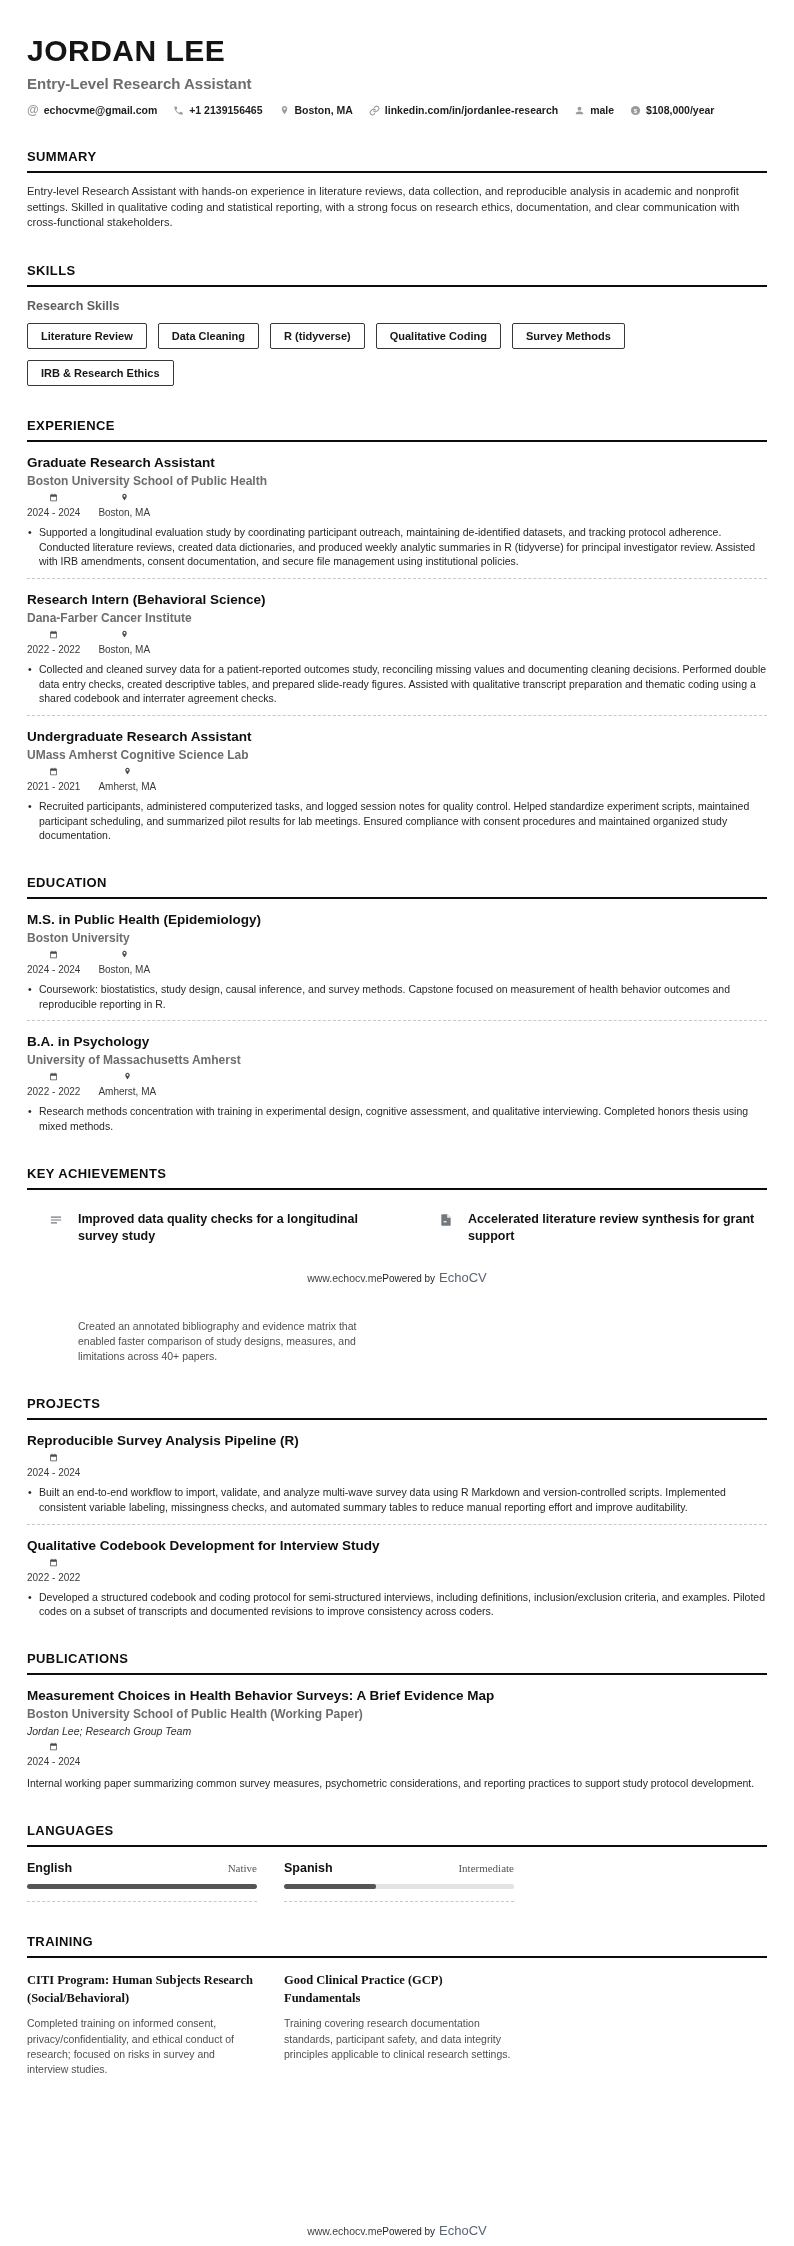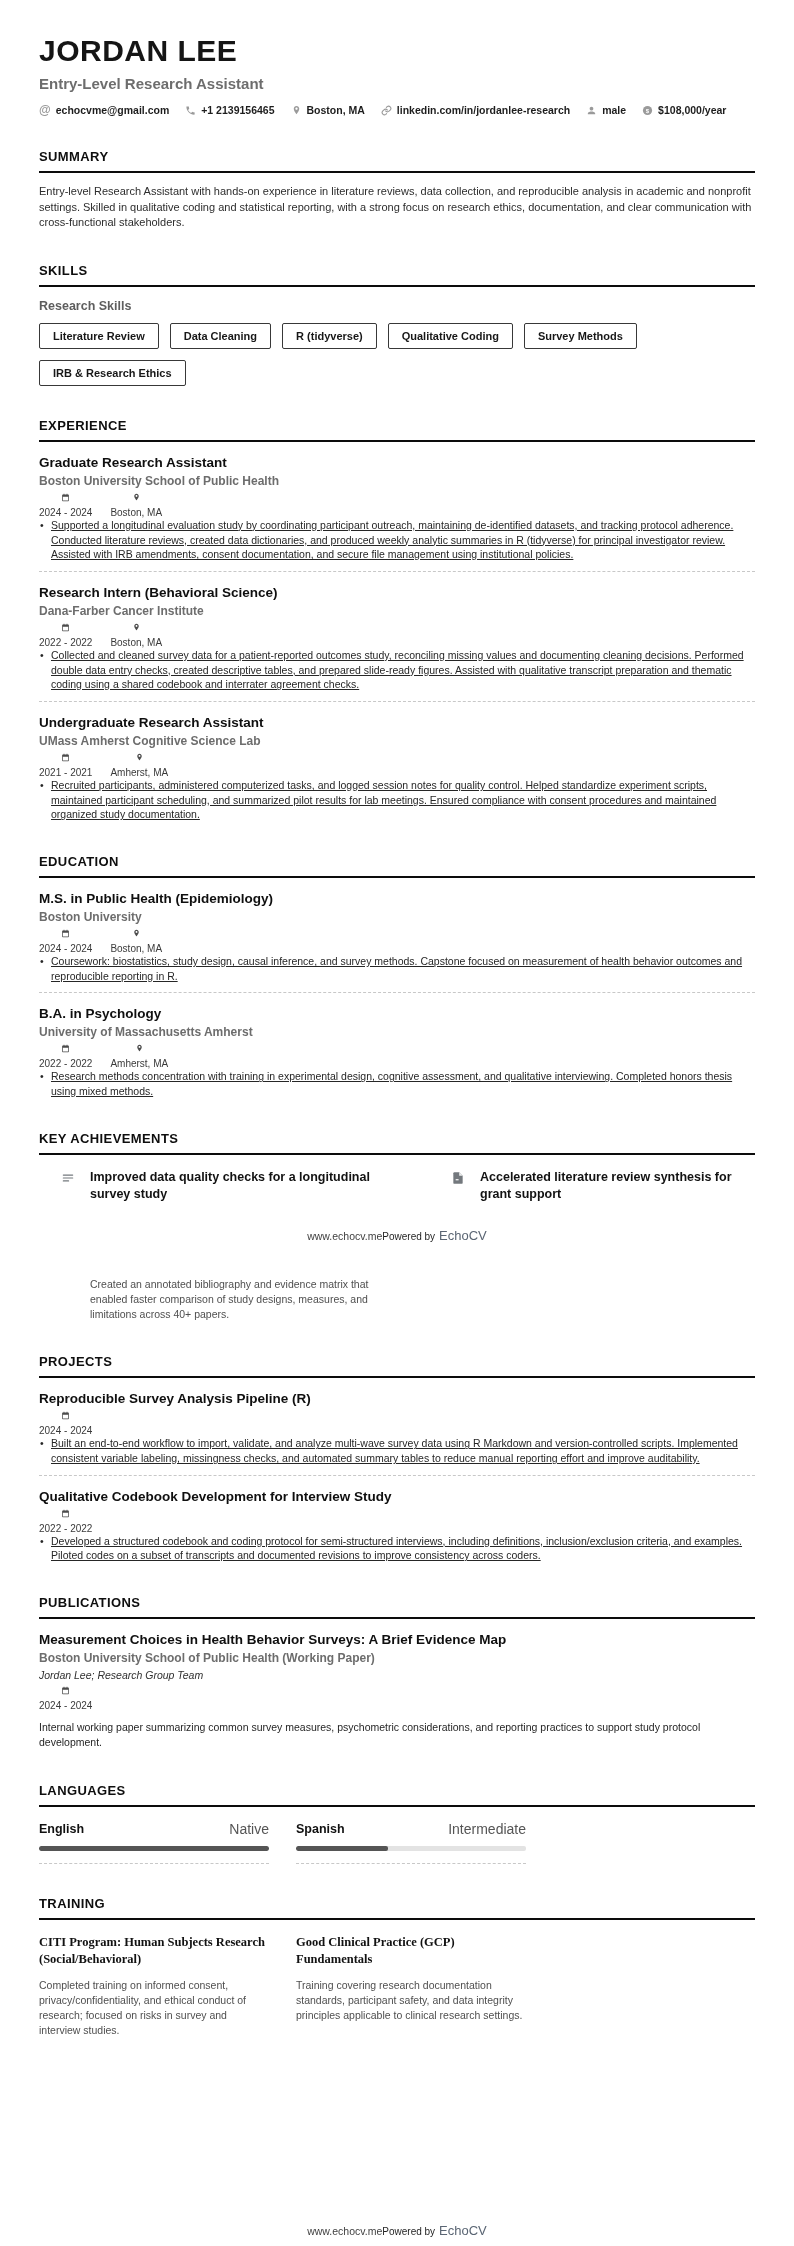--- a/index.html
+++ b/index.html
@@ -1,21 +1,21 @@
 <!DOCTYPE html>
 <html><head>
 <meta charset="utf-8">
 <style>
   * { box-sizing: border-box; }
   html,body { margin:0; padding:0; }
   body {
     width:794px; height:2246px; position:relative; background:#ffffff;
     font-family:"Liberation Sans", sans-serif; color:#1f1f1f;
   }
-  .content { padding:0 39px; }
+  .content { padding:0 27px; }
 
   
   .name { padding-top:34px; font-size:30px; font-weight:bold; letter-spacing:.5px; color:#151515; }
   .job-title { margin-top:7px; font-size:15px; font-weight:bold; color:#6d6d6d; }
   .contact-row { display:flex; align-items:center; gap:16px; margin-top:11px;
                  font-size:10.5px; font-weight:bold; color:#1d1d1d; flex-wrap:wrap; }
   .ci { display:flex; align-items:center; gap:5px; }
   .ci svg, .mi svg { flex:none; display:block; }
   .at-glyph { color:#9a9a9a; font-size:12px; font-weight:bold; }
 
@@ -28,49 +28,49 @@
   .skills-group { margin-top:12px; font-size:12.5px; font-weight:bold; color:#5e5e5e; }
   .chips { display:flex; flex-wrap:wrap; gap:11px; margin-top:10px; }
   .chip { border:1.5px solid #383838; border-radius:2px; padding:6px 13px;
           font-size:11px; font-weight:bold; color:#171717; }
 
   .xp-item { margin-top:13px; }
   .xp-title { font-size:13.5px; font-weight:bold; color:#0f0f0f; }
   .xp-org { margin-top:4px; font-size:12px; font-weight:bold; color:#6d6d6d; }
   .meta { display:flex; gap:18px; align-items:center; margin-top:5px; font-size:10px; color:#3a3a3a; }
   .mi { display:flex; align-items:center; gap:5px;flex-direction:column; }
-  .bullet { position:relative; padding-left:12px; 
-            font-size:10.5px; line-height:1.4; color:#262626;text-decoration:underline; }
+  .bullet { position:relative; padding-left:12px; margin-top:7px;
+            font-size:10.5px; line-height:1.4; color:#262626; }
   .bullet::before { content:"•"; position:absolute; left:1px; top:0; }
   .sep { border-bottom:1px dashed #c8c8c8; margin-top:9px; }
   .plain-desc { margin-top:9px; font-size:10.5px; line-height:1.45; color:#262626; }
   .pub-authors { margin-top:4px; font-size:10.5px; font-style:italic; color:#2f2f2f; }
 
   
   .ach-grid { display:grid; grid-template-columns:352px 1fr; column-gap:15px;
-              margin-left:13px; margin-top:14px;gap:38px; }
+              margin-left:13px; margin-top:21px;gap:38px; }
   .ach-item { display:flex; gap:14px; padding-left:8px; }
   .ach-icon { width:16px; flex:none; padding-top:2px; }
   .ach-title { font-size:12.5px; font-weight:bold; line-height:1.4; color:#121212; }
   .ach-desc { padding-left:38px; font-size:10.5px; line-height:1.45; color:#4f4f4f; }
   .ach-desc-inner.with-sep { border-bottom:1px dashed #c8c8c8; padding-bottom:9px; }
 
   
   .page-footer { display:flex; justify-content:center; align-items:baseline; }
   .pf-mid { margin-top:24px; margin-bottom:34px; }
   .site-link { font-size:10.5px; color:#3f3f3f; }
   .powered { font-size:10px; color:#1f1f1f; }
   .brand { font-size:13px; color:#5a6573; margin-left:4px; }
   .bottom-footer { position:absolute; left:27px; right:27px; bottom:8px; }
 
   
   .two-col { display:grid; grid-template-columns:230px 230px; column-gap:27px; margin-top:14px; }
   .lang-head { display:flex; justify-content:space-between; align-items:center; }
   .lang-name { font-size:12.5px; font-weight:bold; color:#111; }
-  .lang-level { font-size:14px; color:#555; }
+  .lang-level { font-size:11px; color:#555;font-family:Liberation Serif, serif; }
   .bar { height:5px; background:#e3e3e3; border-radius:2px; margin-top:9px; overflow:hidden; }
   .bar-fill { height:100%; background:#555555; border-radius:2px; }
   .lang-sep { border-bottom:1px dashed #c8c8c8; margin-top:12px; }
 
   
   .tr-title { font-size:12.5px; font-weight:bold; line-height:1.4; color:#121212;font-family:Liberation Serif, serif; }
   .tr-desc { margin-top:9px; font-size:10.5px; line-height:1.45; color:#4f4f4f; }
 </style>
 </head>
 <body>

